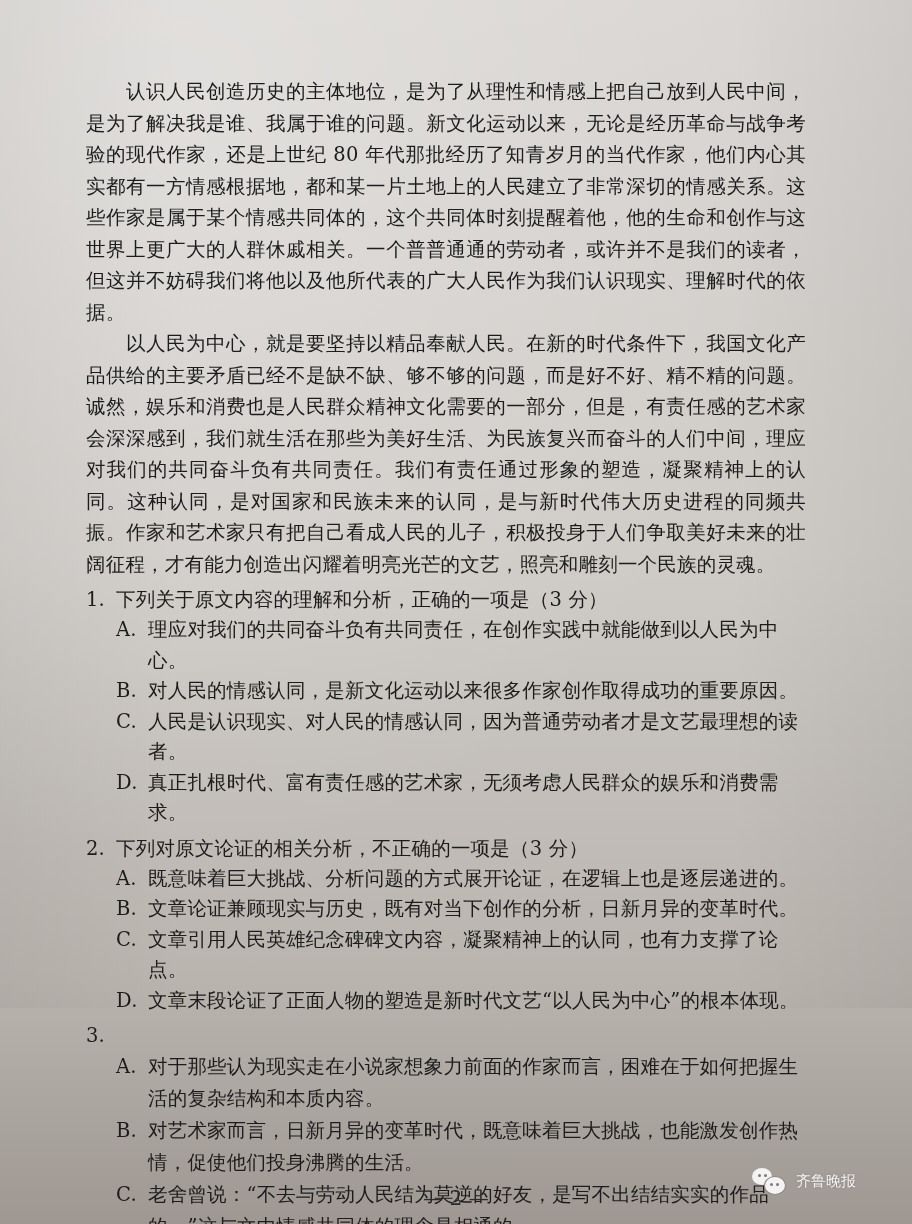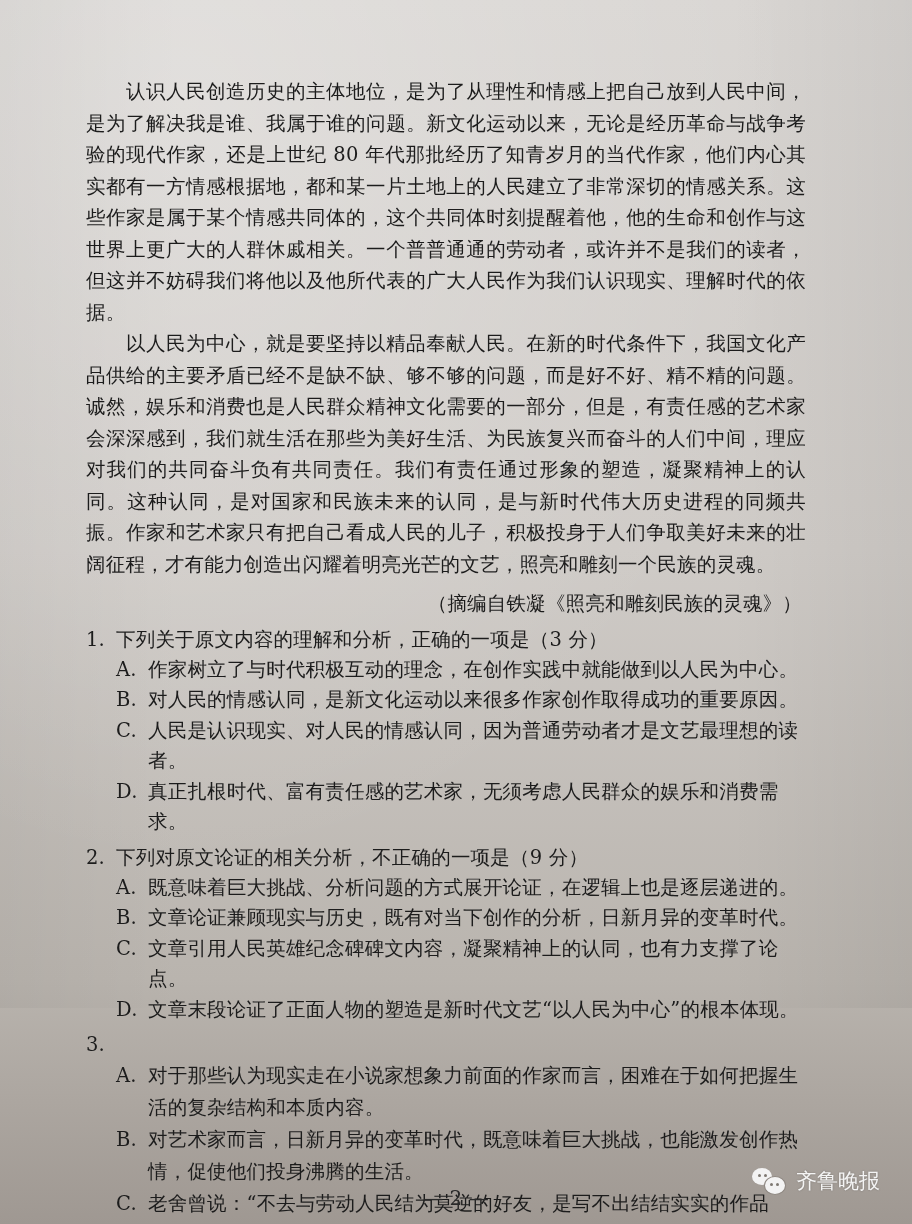--- a/index.html
+++ b/index.html
@@ -85,21 +85,21 @@
     }
     .watermark {
       position: absolute;
       left: 752px;
       top: 1166px;
       display: flex;
       align-items: center;
       gap: 8px;
       color: #f4f4f4;
       font-family: "DejaVu Sans", "Liberation Sans", sans-serif;
-      font-size: 21px;
+      font-size: 15px;
       text-shadow: 0 0 2px rgba(0,0,0,0.25);
     }
     .wechat-icon {
       width: 36px;
       height: 30px;
       position: relative;
     }
     .bubble {
       position: absolute;
       background: #f3f3f3;
@@ -117,52 +117,51 @@
 </head>
 <body>
 
 <div class="page">
   <div class="shade"></div>
 
   <div class="content">
     <section>
       <p class="para">认识人民创造历史的主体地位，是为了从理性和情感上把自己放到人民中间，是为了解决我是谁、我属于谁的问题。新文化运动以来，无论是经历革命与战争考验的现代作家，还是上世纪 80 年代那批经历了知青岁月的当代作家，他们内心其实都有一方情感根据地，都和某一片土地上的人民建立了非常深切的情感关系。这些作家是属于某个情感共同体的，这个共同体时刻提醒着他，他的生命和创作与这世界上更广大的人群休戚相关。一个普普通通的劳动者，或许并不是我们的读者，但这并不妨碍我们将他以及他所代表的广大人民作为我们认识现实、理解时代的依据。</p>
       <p class="para">以人民为中心，就是要坚持以精品奉献人民。在新的时代条件下，我国文化产品供给的主要矛盾已经不是缺不缺、够不够的问题，而是好不好、精不精的问题。诚然，娱乐和消费也是人民群众精神文化需要的一部分，但是，有责任感的艺术家会深深感到，我们就生活在那些为美好生活、为民族复兴而奋斗的人们中间，理应对我们的共同奋斗负有共同责任。我们有责任通过形象的塑造，凝聚精神上的认同。这种认同，是对国家和民族未来的认同，是与新时代伟大历史进程的同频共振。作家和艺术家只有把自己看成人民的儿子，积极投身于人们争取美好未来的壮阔征程，才有能力创造出闪耀着明亮光芒的文艺，照亮和雕刻一个民族的灵魂。</p>
-      <div class="source">（摘编自铁凝《照亮和雕刻民族的灵魂》）</div>
     </section>
 
     <section class="question q1">
       <div class="q-stem">
         <span class="q-num">1.</span>
         <span>下列关于原文内容的理解和分析，正确的一项是（3 分）</span>
       </div>
       <div class="options">
         <div class="option">
           <span class="opt-letter">A.</span>
-          <span class="opt-text">作家树立了与时代积极互动的理念，在创作实践中就能做到以人民为中心。</span>
+          <span class="opt-text">理应对我们的共同奋斗负有共同责任，在创作实践中就能做到以人民为中心。</span>
         </div>
         <div class="option">
           <span class="opt-letter">B.</span>
           <span class="opt-text">对人民的情感认同，是新文化运动以来很多作家创作取得成功的重要原因。</span>
         </div>
         <div class="option">
           <span class="opt-letter">C.</span>
           <span class="opt-text">人民是认识现实、对人民的情感认同，因为普通劳动者才是文艺最理想的读者。</span>
         </div>
         <div class="option">
           <span class="opt-letter">D.</span>
           <span class="opt-text">真正扎根时代、富有责任感的艺术家，无须考虑人民群众的娱乐和消费需求。</span>
         </div>
       </div>
     </section>
 
     <section class="question q2">
       <div class="q-stem">
         <span class="q-num">2.</span>
-        <span>下列对原文论证的相关分析，不正确的一项是（9 分）</span>
+        <span>下列对原文论证的相关分析，不正确的一项是（3 分）</span>
       </div>
       <div class="options">
         <div class="option">
           <span class="opt-letter">A.</span>
           <span class="opt-text">既意味着巨大挑战、分析问题的方式展开论证，在逻辑上也是逐层递进的。</span>
         </div>
         <div class="option">
           <span class="opt-letter">B.</span>
           <span class="opt-text">文章论证兼顾现实与历史，既有对当下创作的分析，日新月异的变革时代。</span>
         </div>

